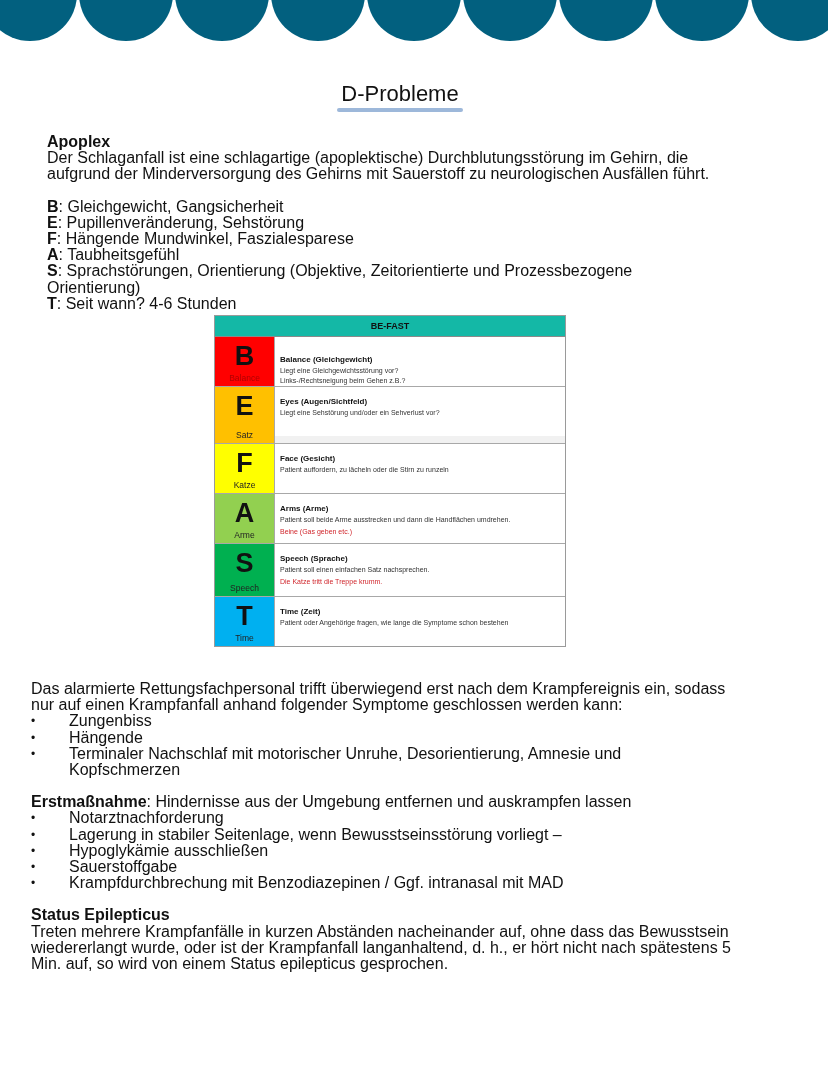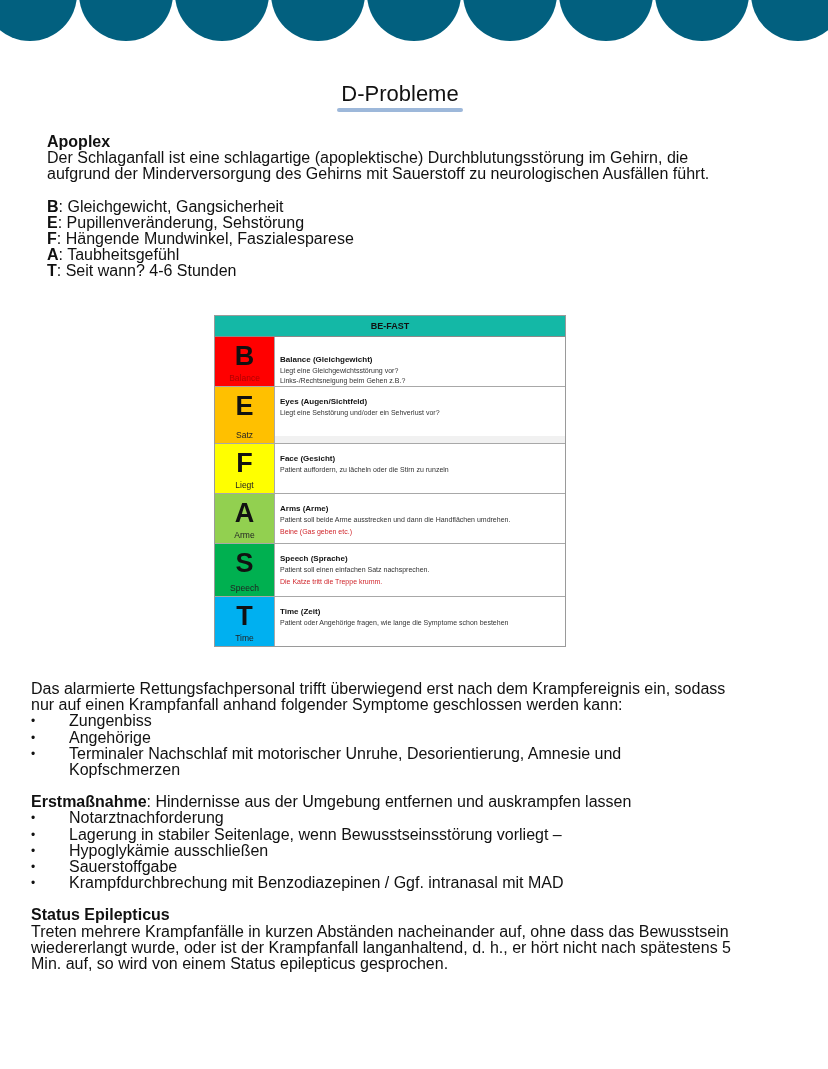--- a/index.html
+++ b/index.html
@@ -74,20 +74,21 @@
 
 <div class="block" style="left:47px; top:134px; width:680px;">
   <p><b>Apoplex</b></p>
   <p>Der Schlaganfall ist eine schlagartige (apoplektische) Durchblutungsstörung im Gehirn, die aufgrund der Minderversorgung des Gehirns mit Sauerstoff zu neurologischen Ausfällen führt.</p>
   <div class="gap"></div>
   <div id="apoplex-letters">
       <p><b>B</b><span>: Gleichgewicht, Gangsicherheit</span></p>
       <p><b>E</b><span>: Pupillenveränderung, Sehstörung</span></p>
       <p><b>F</b><span>: Hängende Mundwinkel, Faszialesparese</span></p>
       <p><b>A</b><span>: Taubheitsgefühl</span></p>
+      <p><b>S</b><span>: Sprachstörungen, Orientierung (Objektive, Zeitorientierte und Prozessbezogene Orientierung)</span></p>
       <p><b>T</b><span>: Seit wann? 4-6 Stunden</span></p>
     </div>
 </div>
 
 <div class="befast">
   <div class="befast-head">BE-FAST</div>
   <div id="befast-rows">
       <div class="brow" style="height: 50px;">
         <div class="bletter" style="background: rgb(255, 0, 0);">
           <div class="big">B</div>
@@ -106,21 +107,21 @@
         </div>
         <div class="bcontent">
           <div class="bhead">Eyes (Augen/Sichtfeld)</div>
           <div>Liegt eine Sehstörung und/oder ein Sehverlust vor?</div>
           <div class="eyes-strip"></div>
         </div>
       </div>
       <div class="brow" style="height: 50px;">
         <div class="bletter" style="background: rgb(255, 255, 0);">
           <div class="big">F</div>
-          <div class="small" style="color: rgb(34, 34, 34);">Liegt</div>
+          <div class="small" style="color: rgb(34, 34, 34);">Katze</div>
         </div>
         <div class="bcontent">
           <div class="bhead">Face (Gesicht)</div>
           <div>Patient auffordern, zu lächeln oder die Stirn zu runzeln</div>
         </div>
       </div>
       <div class="brow" style="height: 50px;">
         <div class="bletter" style="background: rgb(146, 208, 80);">
           <div class="big">A</div>
           <div class="small" style="color: rgb(34, 34, 34);">Arme</div>
@@ -152,21 +153,21 @@
           <div>Patient oder Angehörige fragen, wie lange die Symptome schon bestehen</div>
         </div>
       </div>
     </div>
 </div>
 
 <div class="block" style="left:31px; top:681px; width:700px;">
   <p>Das alarmierte Rettungsfachpersonal trifft überwiegend erst nach dem Krampfereignis ein, sodass nur auf einen Krampfanfall anhand folgender Symptome geschlossen werden kann:</p>
   <ul class="bullets" id="symptom-list">
       <li>Zungenbiss</li>
-      <li>Angehörige</li>
+      <li>Hängende</li>
       <li>Terminaler Nachschlaf mit motorischer Unruhe, Desorientierung, Amnesie und Kopfschmerzen</li>
     </ul>
   <div class="gap"></div>
   <p><b>Erstmaßnahme</b><span>: Hindernisse aus der Umgebung entfernen und auskrampfen lassen</span></p>
   <ul class="bullets" id="measure-list">
       <li>Notarztnachforderung</li>
       <li>Lagerung in stabiler Seitenlage, wenn Bewusstseinsstörung vorliegt –</li>
       <li>Hypoglykämie ausschließen</li>
       <li>Sauerstoffgabe</li>
       <li>Krampfdurchbrechung mit Benzodiazepinen / Ggf. intranasal mit MAD</li>

